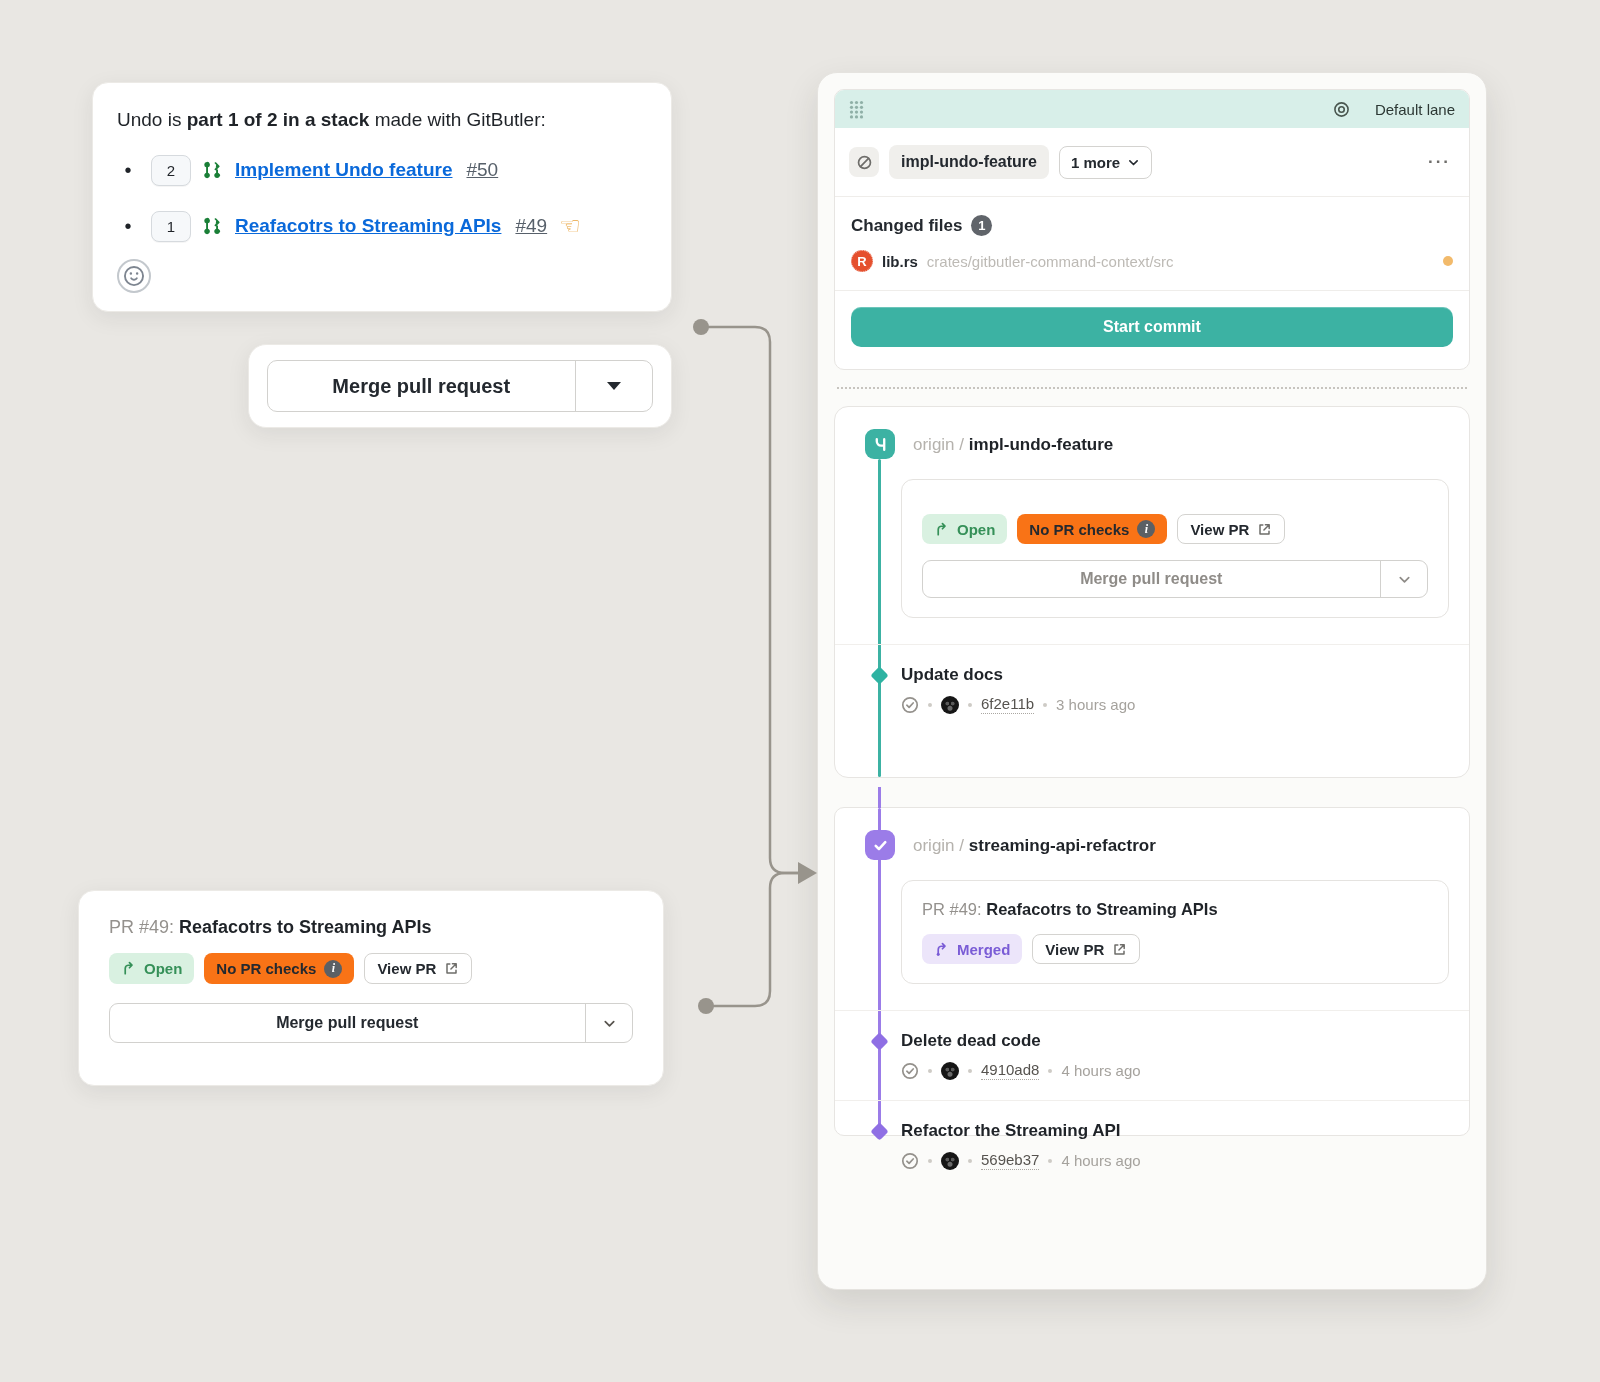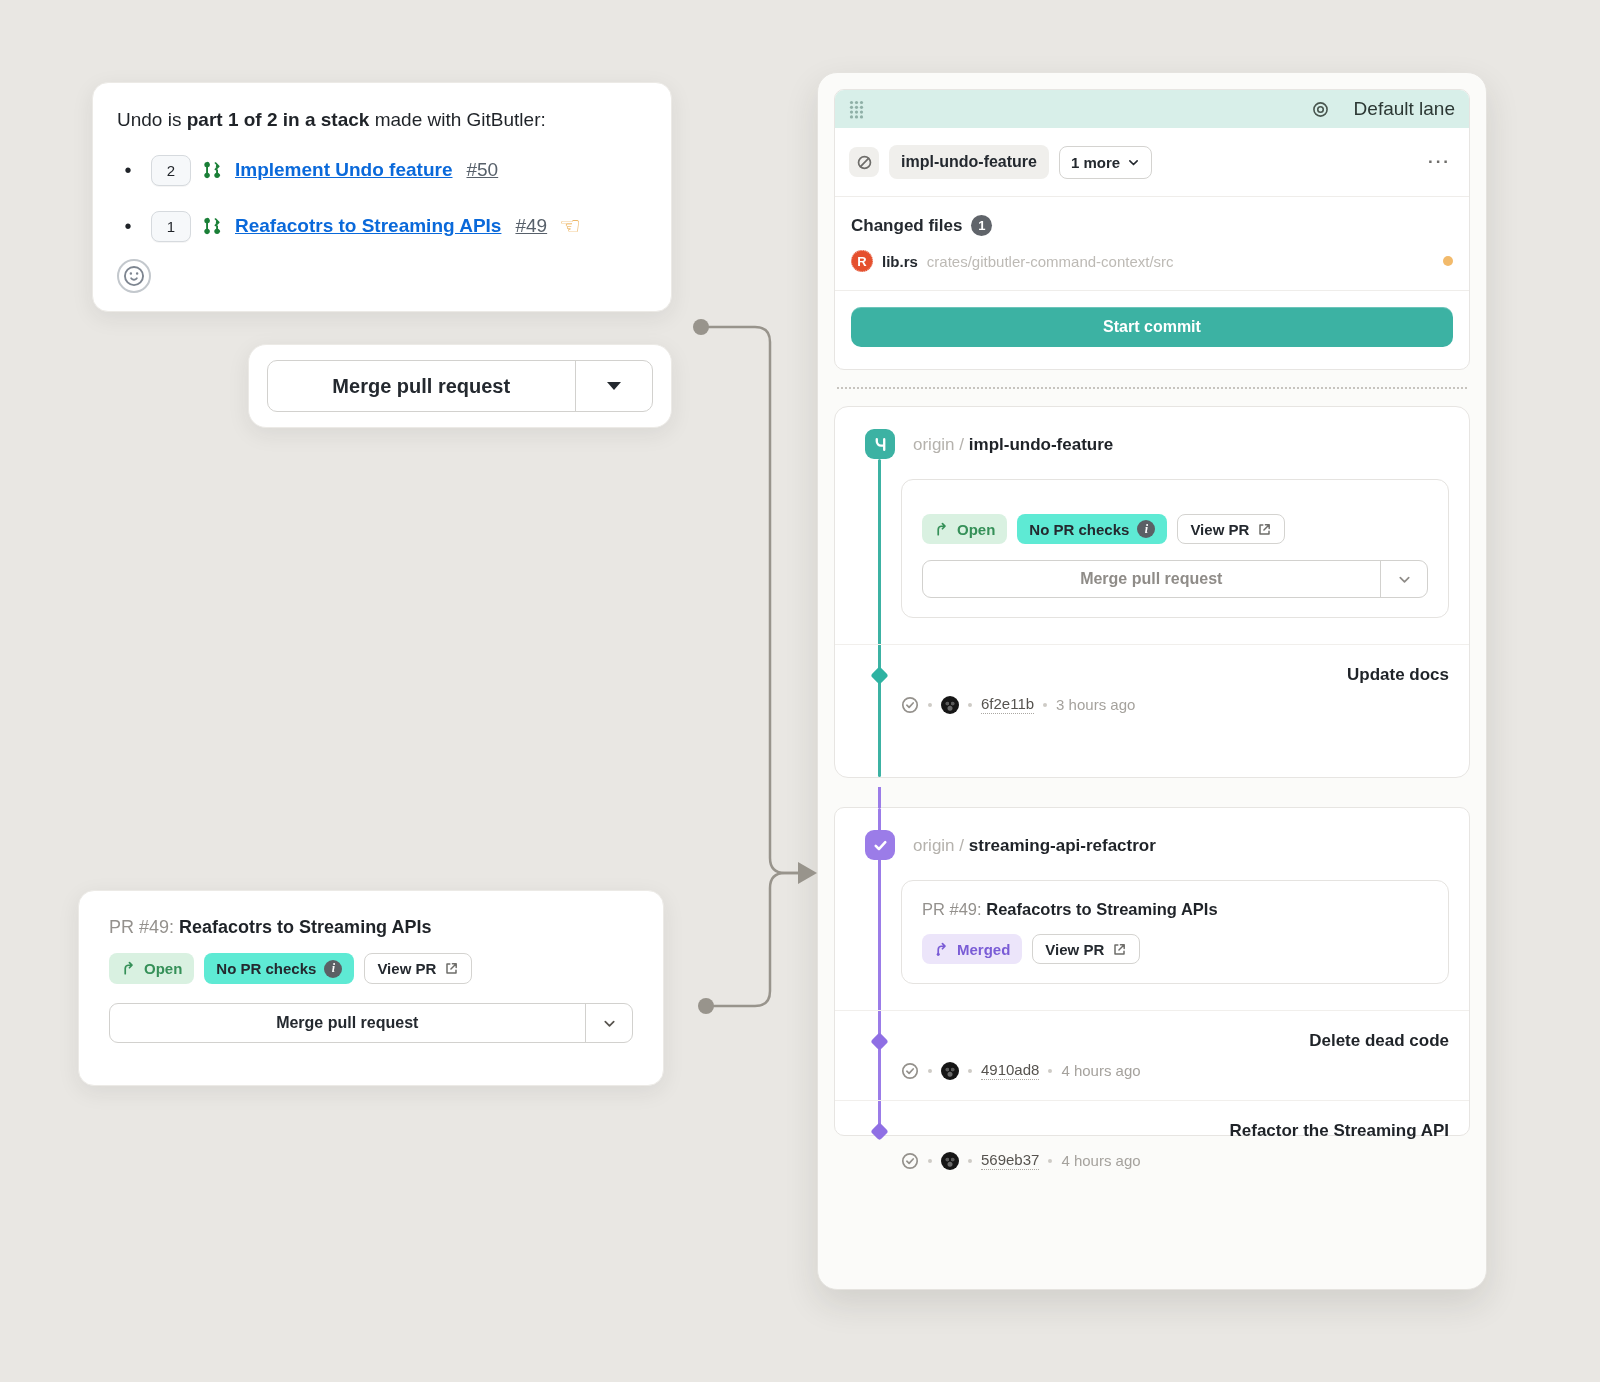--- a/index.html
+++ b/index.html
@@ -54,21 +54,21 @@
   #pr49-card { left:78px; top:890px; width:586px; height:196px; padding:26px 30px; }
   .pr-title-row { font-size:18px; }
   .pr-label { color:#94918d; font-weight:400; }
   .pr-title { color:#1f2328; font-weight:700; }
   .badge-row { display:flex; align-items:center; gap:10px; margin-top:15px; }
   .badge {
     height:31px; border-radius:8px; padding:0 12px; display:inline-flex;
     align-items:center; gap:8px; font-size:15px; font-weight:600;
   }
   .badge-open { background:#d9f1e1; color:#359058; }
-  .badge-gray { background:#5eead4; color:#24292f; }
+  .badge-gray { background:#f97316; color:#24292f; }
   .badge-outline { background:#fff; border:1px solid #d4d3d0; color:#24292f; }
   .badge-merged { background:#ece5fa; color:#7a5cd6; }
   .info-dot {
     width:18px; height:18px; border-radius:50%; background:#5b6065; color:#fff;
     font-size:12px; font-weight:700; display:flex; align-items:center; justify-content:center;
     font-family:"Liberation Serif","DejaVu Serif",serif; font-style:italic;
   }
   #pr49-card .split-btn { margin-top:19px; height:40px; border-width:1px; border-radius:9px; }
   #pr49-card .split-label { font-size:16px; font-weight:600; color:#24292f; }
   #pr49-card .split-caret { width:46px; }
@@ -77,21 +77,21 @@
   #lane {
     position:absolute; left:817px; top:72px; width:670px; height:1218px;
     background:#fbfbf9; border:1px solid #e5e3df; border-radius:20px;
     box-shadow:0 14px 34px rgba(40,40,35,.12); padding:16px; z-index:1;
   }
   .lane-card { background:#fff; border:1px solid #e7e5e2; border-radius:10px; overflow:hidden; }
   .lane-header {
     height:38px; background:#d8efe9; display:flex; align-items:center; padding:0 14px;
   }
   .lane-header .spacer { flex:1; }
-  .lane-header .lane-title { font-size:19px; font-weight:500; color:#2c3834; margin-left:25px; }
+  .lane-header .lane-title { font-size:15px; font-weight:500; color:#2c3834; margin-left:25px; }
   .branch-row { display:flex; align-items:center; gap:10px; padding:17px 14px; }
   .chip-icon {
     width:30px; height:30px; border-radius:8px; background:#f0efec;
     display:flex; align-items:center; justify-content:center;
   }
   .branch-pill {
     background:#f0efec; border-radius:8px; padding:8px 12px;
     font-size:16px; font-weight:600; color:#24292f;
   }
   .more-pill {
@@ -147,21 +147,21 @@
   .b-remote { color:#b5b2ad; font-weight:500; }
   .b-name { color:#1f2328; font-weight:700; }
   .b-body { padding:72px 20px 0 66px; }
   .pr-box { border:1px solid #e5e3e0; border-radius:12px; padding:19px 20px; background:#fff; }
   .pr-box .pr-title-row { font-size:16.5px; }
   .pr-box .badge { height:30px; }
   .pr-box .split-btn { margin-top:16px; height:38px; border-width:1px; border-radius:9px; }
   .pr-box .split-label { font-size:16px; font-weight:600; color:#8f8c88; }
   .pr-box .split-caret { width:46px; }
   .commits { margin-top:26px; }
-  .commit { position:relative; border-top:1px solid #f1efec; padding:20px 20px 20px 66px;text-align:right; }
+  .commit { position:relative; border-top:1px solid #f1efec; padding:20px 20px 20px 66px; }
   .diamond {
     position:absolute; left:38px; top:24px; width:13px; height:13px;
     transform:rotate(45deg); border-radius:3px;
   }
   .diamond.teal { background:#2eb3a2; }
   .diamond.purple { background:#8f6fe4; }
   .c-title { font-size:17px; font-weight:600; color:#1f2328; }
   .c-meta { display:flex; align-items:center; gap:9px; margin-top:10px; }
   .sep-dot { width:4px; height:4px; border-radius:50%; background:#cecbc6; }
   .avatar {

